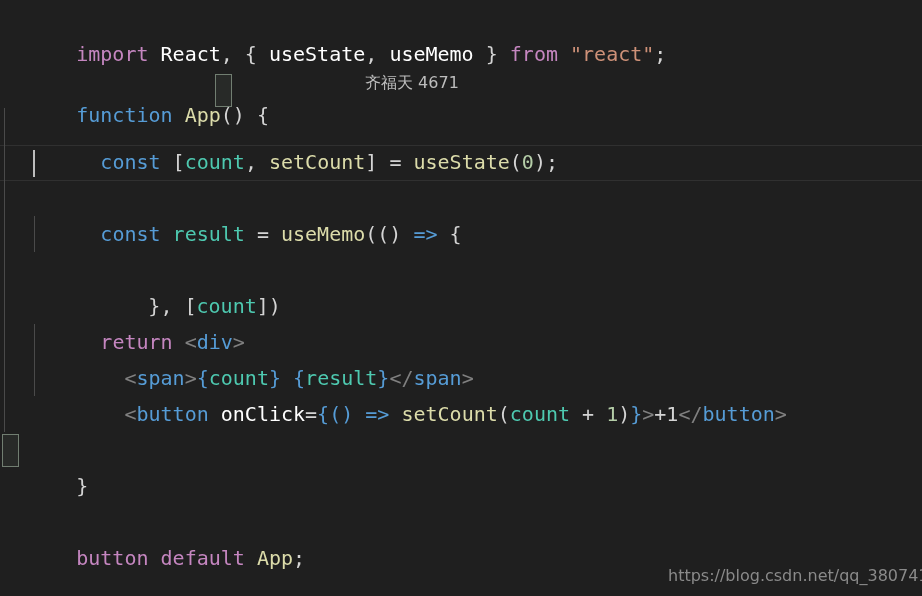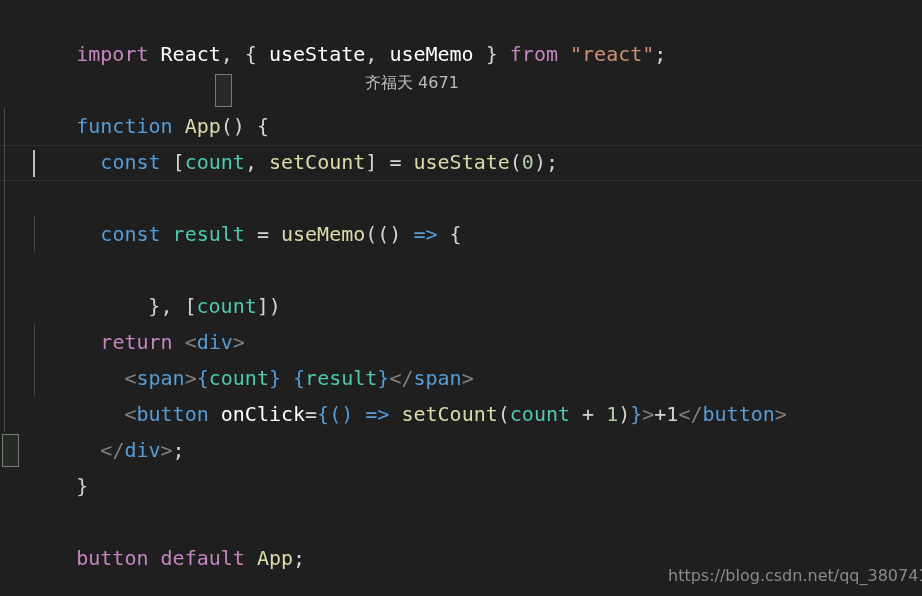--- a/index.html
+++ b/index.html
@@ -120,21 +120,21 @@
   <div class="indent-guide" style="left:34px; top:324px; height:72px;"></div>
 
   <div class="code-area">
 
     <div class="line" style="top:0px;">
       <span class="txt t-keyword">import</span><span class="txt t-plain"> </span><span class="txt t-var">React</span><span class="txt t-punct">, </span><span class="txt t-punct">{</span><span class="txt t-plain"> </span><span class="txt t-var">useState</span><span class="txt t-punct">, </span><span class="txt t-var">useMemo</span><span class="txt t-plain"> </span><span class="txt t-punct">}</span><span class="txt t-plain"> </span><span class="txt t-keyword">from</span><span class="txt t-plain"> </span><span class="txt t-string">"react"</span><span class="txt t-punct">;</span>
     </div>
 
     <div class="line" style="top:36px;"></div>
 
-    <div class="line" style="top:72px;">
+    <div class="line" style="top:61px;">
       <span class="txt t-ctrl">function</span><span class="txt t-plain"> </span><span class="txt t-func">App</span><span class="txt t-punct">()</span><span class="txt t-plain"> </span><span class="txt t-punct">{</span>
     </div>
 
     <div class="line" style="top:108px;">
       <span class="txt t-plain">  </span><span class="txt t-ctrl">const</span><span class="txt t-plain"> </span><span class="txt t-punct">[</span><span class="txt t-type">count</span><span class="txt t-punct">, </span><span class="txt t-func">setCount</span><span class="txt t-punct">]</span><span class="txt t-punct"> = </span><span class="txt t-func">useState</span><span class="txt t-punct">(</span><span class="txt t-number">0</span><span class="txt t-punct">);</span>
     </div>
 
     <div class="line" style="top:144px;"></div>
 
     <div class="line" style="top:180px;">
@@ -151,23 +151,20 @@
     </div>
 
     <div class="line" style="top:324px;">
       <span class="txt t-plain">    </span><span class="txt t-tagbr">&lt;</span><span class="txt t-ctrl">span</span><span class="txt t-tagbr">&gt;</span><span class="txt t-ctrl">{</span><span class="txt t-type">count</span><span class="txt t-ctrl">}</span><span class="txt t-plain"> </span><span class="txt t-ctrl">{</span><span class="txt t-type">result</span><span class="txt t-ctrl">}</span><span class="txt t-tagbr">&lt;/</span><span class="txt t-ctrl">span</span><span class="txt t-tagbr">&gt;</span>
     </div>
 
     <div class="line" style="top:360px;">
       <span class="txt t-plain">    </span><span class="txt t-tagbr">&lt;</span><span class="txt t-ctrl">button</span><span class="txt t-plain"> </span><span class="txt t-var">onClick</span><span class="txt t-punct">=</span><span class="txt t-ctrl">{()</span><span class="txt t-plain"> </span><span class="txt t-ctrl">=&gt;</span><span class="txt t-plain"> </span><span class="txt t-func">setCount</span><span class="txt t-punct">(</span><span class="txt t-type">count</span><span class="txt t-punct"> + </span><span class="txt t-number">1</span><span class="txt t-punct">)</span><span class="txt t-ctrl">}</span><span class="txt t-tagbr">&gt;</span><span class="txt t-plain">+1</span><span class="txt t-tagbr">&lt;/</span><span class="txt t-ctrl">button</span><span class="txt t-tagbr">&gt;</span>
     </div>
 
-    <div class="line" style="top:396px;">
-      <span class="txt t-plain">  </span><span class="txt t-tagbr">&lt;/</span><span class="txt t-ctrl">div</span><span class="txt t-tagbr">&gt;</span><span class="txt t-punct">;</span>
-    </div>
 
     <div class="line" style="top:432px;">
       <span class="txt t-punct">}</span>
     </div>
 
     <div class="line" style="top:468px;"></div>
 
     <div class="line" style="top:504px;">
       <span class="txt t-keyword">button</span><span class="txt t-plain"> </span><span class="txt t-keyword">default</span><span class="txt t-plain"> </span><span class="txt t-func">App</span><span class="txt t-punct">;</span>
     </div>

